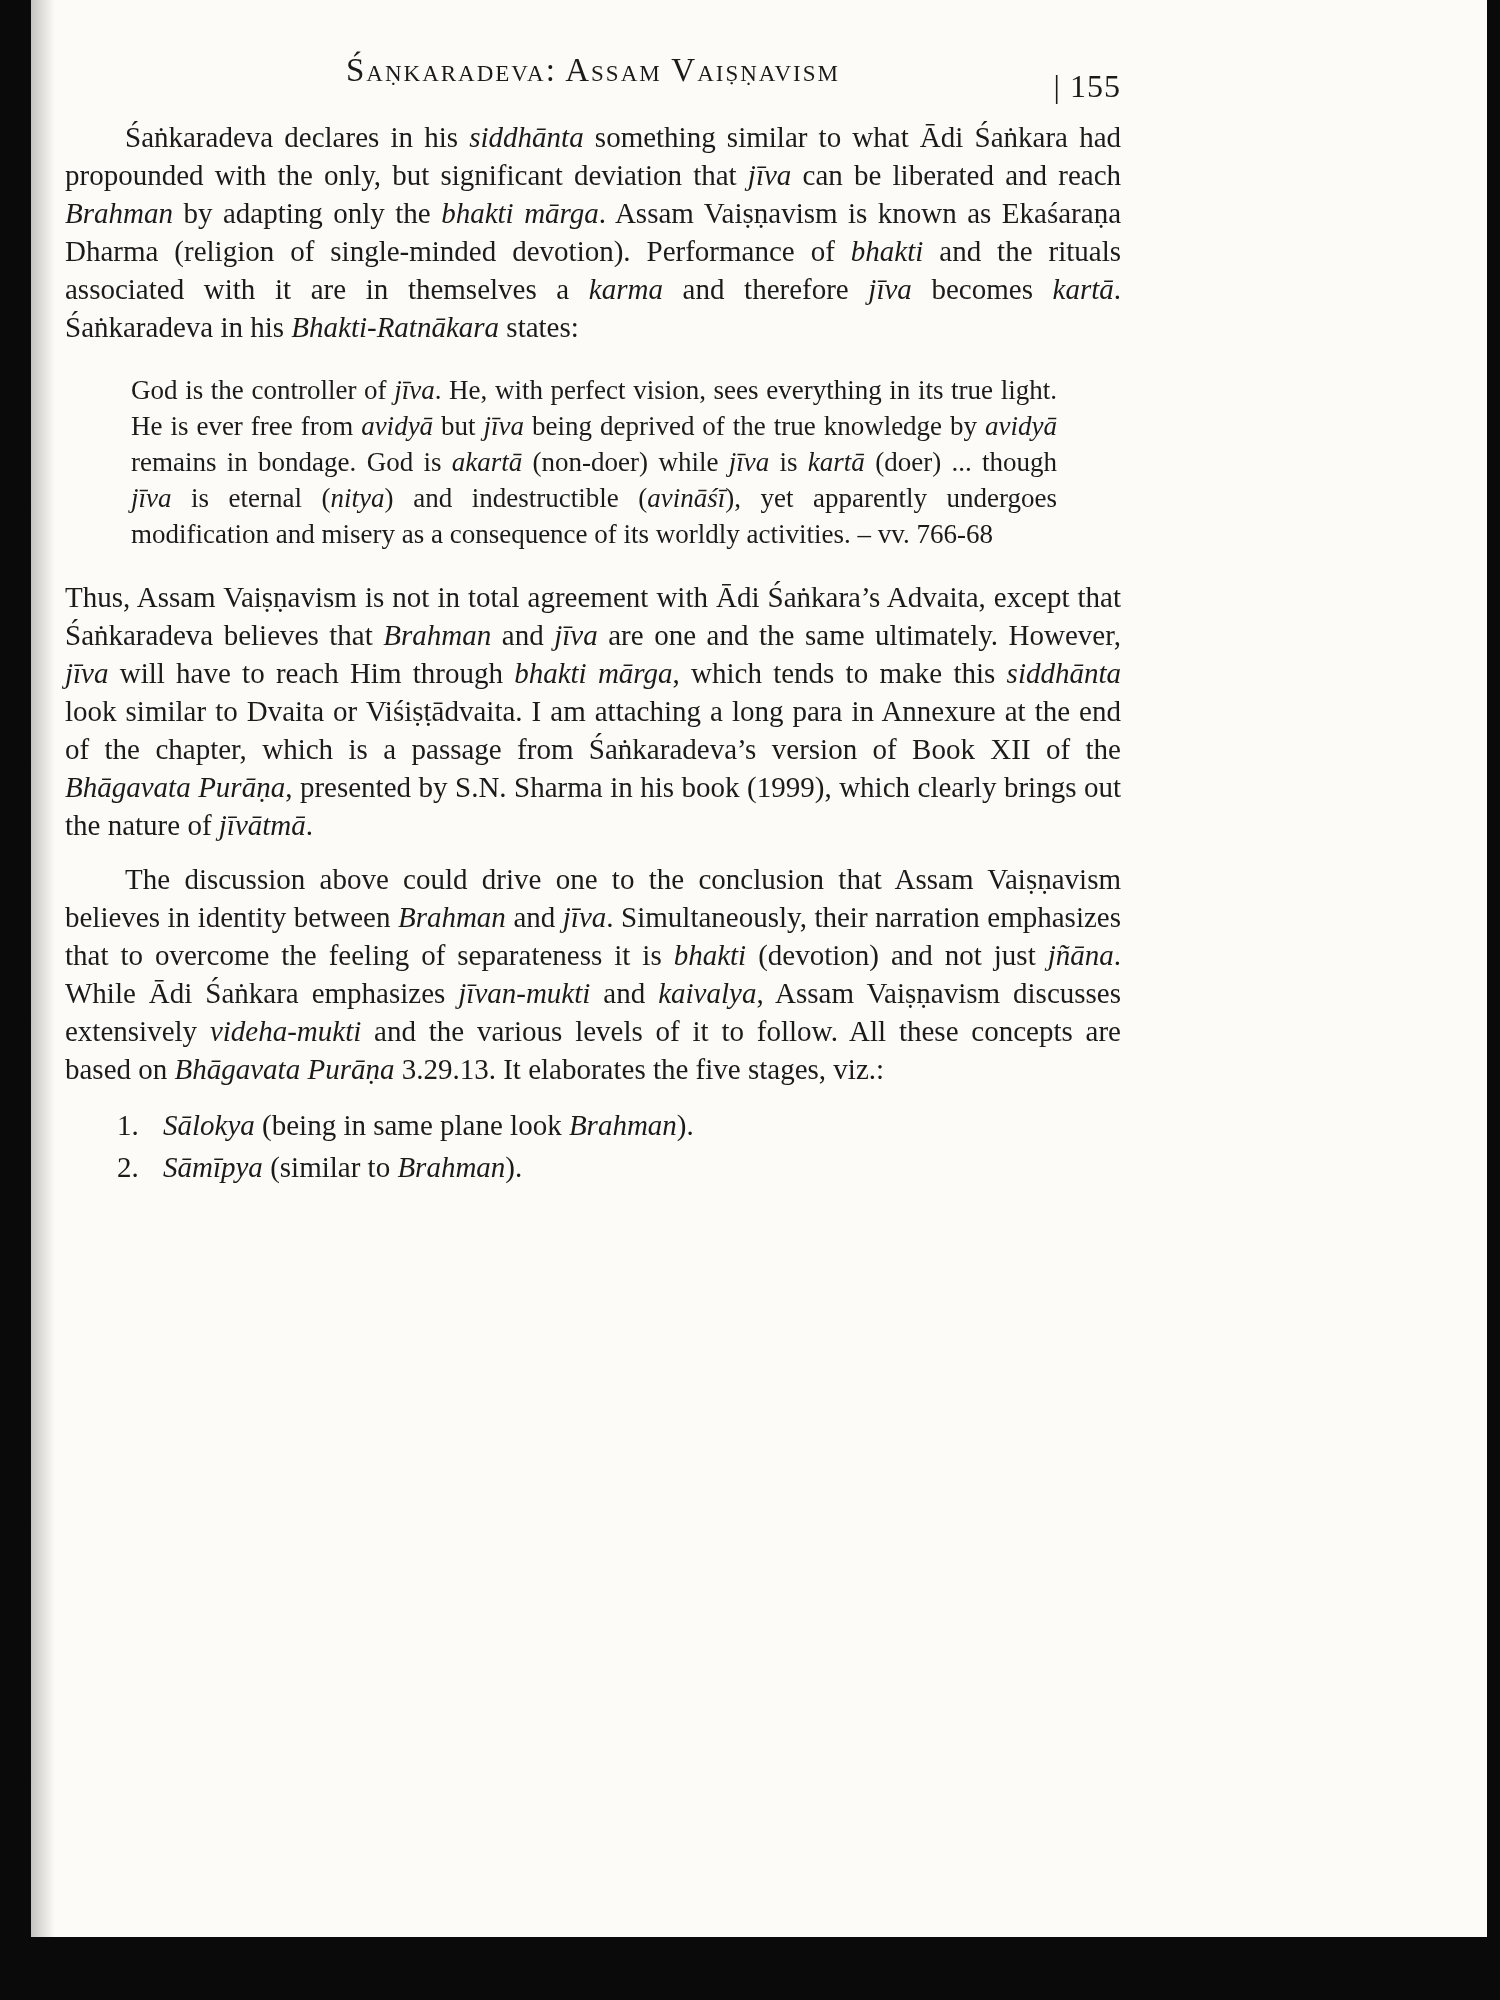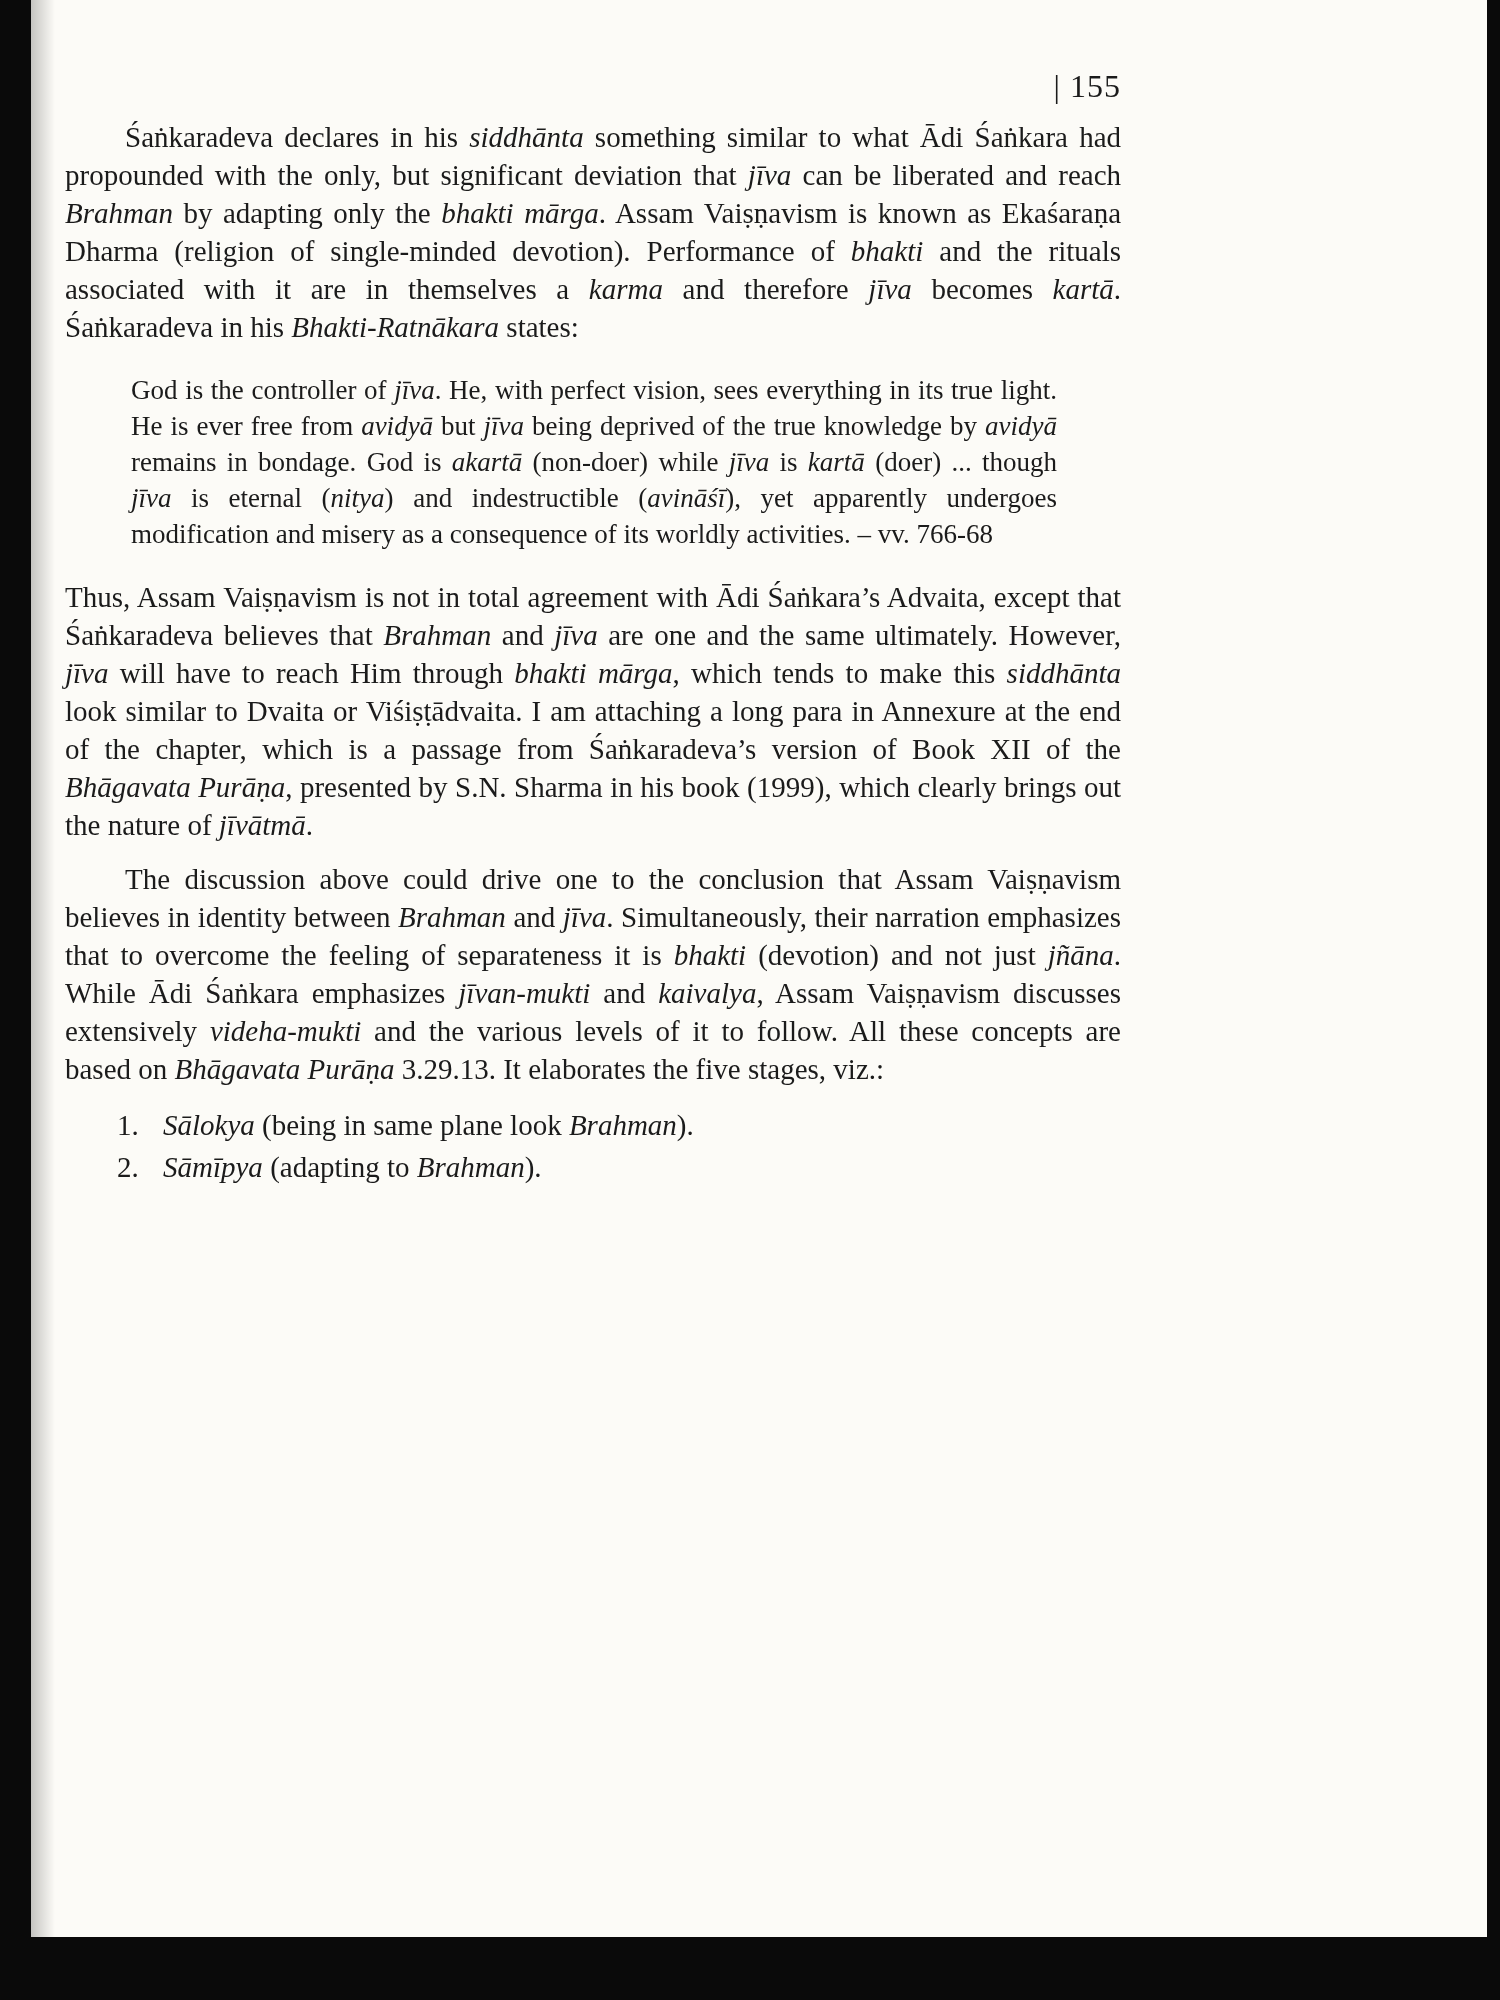--- a/index.html
+++ b/index.html
@@ -77,32 +77,33 @@
   .list-num { width: 46px; flex: none; }
   .list-body { flex: 1; }
   em { font-style: italic; }
 </style>
 </head>
 <body>
 
 <div class="page">
   <div class="inner">
     <div class="header">
+      <span class="header-title">Śaṇkaradeva: Assam Vaiṣṇavism</span>
       <span class="header-page"><span>|</span> <span>155</span></span>
     </div>
     <div class="content" id="content">
         <p class="body indent"><span>Śaṅkaradeva declares in his </span><em>siddhānta</em><span> something similar to what Ādi Śaṅkara had propounded with the only, but significant deviation that </span><em>jīva</em><span> can be liberated and reach </span><em>Brahman</em><span> by adapting only the </span><em>bhakti mārga</em><span>. Assam Vaiṣṇavism is known as Ekaśaraṇa Dharma (religion of single-minded devotion). Performance of </span><em>bhakti</em><span> and the rituals associated with it are in themselves a </span><em>karma</em><span> and therefore </span><em>jīva</em><span> becomes </span><em>kartā</em><span>. Śaṅkaradeva in his </span><em>Bhakti-Ratnākara</em><span> states:</span></p>
         <p class="quote"><span>God is the controller of </span><em>jīva</em><span>. He, with perfect vision, sees everything in its true light. He is ever free from </span><em>avidyā</em><span> but </span><em>jīva</em><span> being deprived of the true knowledge by </span><em>avidyā</em><span> remains in bondage. God is </span><em>akartā</em><span> (non-doer) while </span><em>jīva</em><span> is </span><em>kartā</em><span> (doer) ... though </span><em>jīva</em><span> is eternal (</span><em>nitya</em><span>) and indestructible (</span><em>avināśī</em><span>), yet apparently undergoes modification and misery as a consequence of its worldly activities. – vv. 766-68</span></p>
         <p class="body"><span>Thus, Assam Vaiṣṇavism is not in total agreement with Ādi Śaṅkara’s Advaita, except that Śaṅkaradeva believes that </span><em>Brahman</em><span> and </span><em>jīva</em><span> are one and the same ultimately. However, </span><em>jīva</em><span> will have to reach Him through </span><em>bhakti mārga</em><span>, which tends to make this </span><em>siddhānta</em><span> look similar to Dvaita or Viśiṣṭādvaita. I am attaching a long para in Annexure at the end of the chapter, which is a passage from Śaṅkaradeva’s version of Book XII of the </span><em>Bhāgavata Purāṇa</em><span>, presented by S.N. Sharma in his book (1999), which clearly brings out the nature of </span><em>jīvātmā</em><span>.</span></p>
         <p class="body indent"><span>The discussion above could drive one to the conclusion that Assam Vaiṣṇavism believes in identity between </span><em>Brahman</em><span> and </span><em>jīva</em><span>. Simultaneously, their narration emphasizes that to overcome the feeling of separateness it is </span><em>bhakti</em><span> (devotion) and not just </span><em>jñāna</em><span>. While Ādi Śaṅkara emphasizes </span><em>jīvan-mukti</em><span> and </span><em>kaivalya</em><span>, Assam Vaiṣṇavism discusses extensively </span><em>videha-mukti</em><span> and the various levels of it to follow. All these concepts are based on </span><em>Bhāgavata Purāṇa</em><span> 3.29.13. It elaborates the five stages, viz.:</span></p>
         <div class="list">
           <div class="list-item">
             <span class="list-num">1.</span>
             <span class="list-body"><em>Sālokya</em><span> (being in same plane look </span><em>Brahman</em><span>).</span></span>
           </div>
           <div class="list-item">
             <span class="list-num">2.</span>
-            <span class="list-body"><em>Sāmīpya</em><span> (adapting to </span><em>Brahman</em><span>).</span></span>
+            <span class="list-body"><em>Sāmīpya</em><span> (similar to </span><em>Brahman</em><span>).</span></span>
           </div>
         </div>
       </div>
   </div>
 </div>
 
 </body></html>

